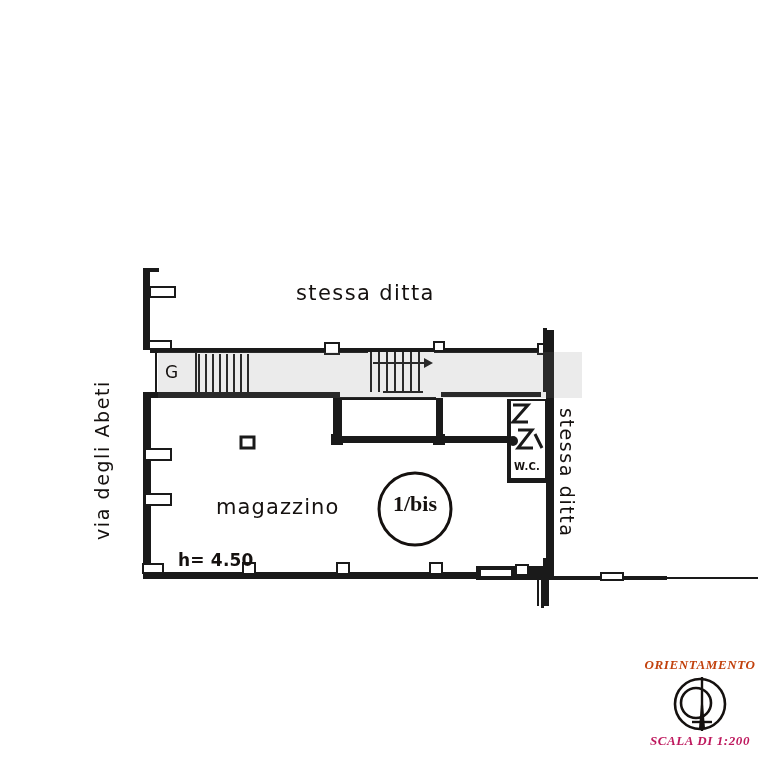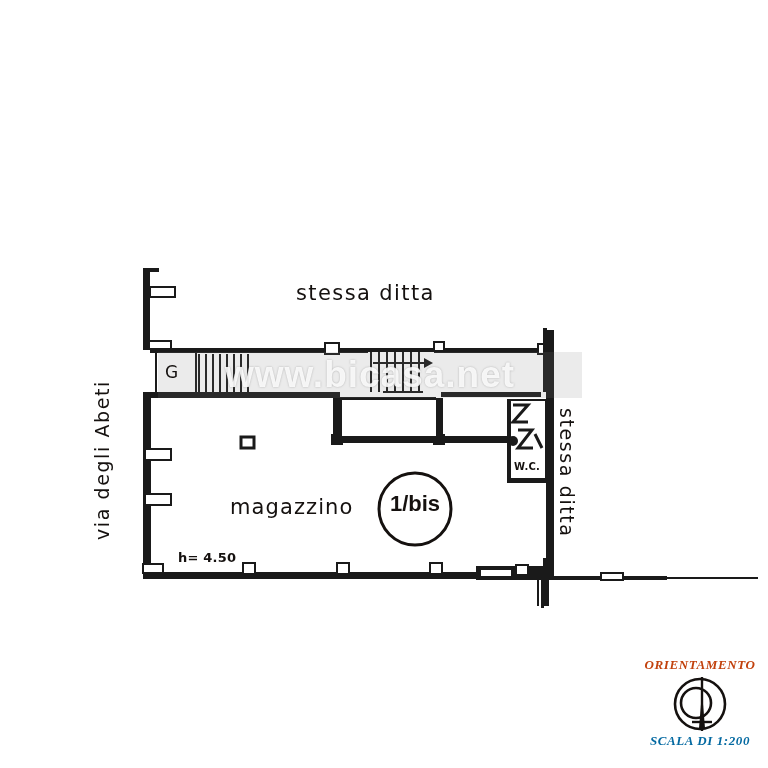--- a/index.html
+++ b/index.html
@@ -46,27 +46,26 @@
     top: 281px;
     font-size: 21px;
     letter-spacing: 1.4px;
   }
 
   #label-magazzino {
     left: 216px;
     top: 495px;
     font-size: 21px;
     letter-spacing: 1.1px;
-    margin-left: 14px;
   }
 
   #label-h-altezza {
     left: 178px;
     top: 550px;
-    font-size: 13px;
+    font-size: 17px;
     font-weight: bold;
     letter-spacing: 0.2px;
   }
 
   #label-wc {
     left: 514px;
     top: 461px;
     font-size: 10px;
     font-weight: bold;
     letter-spacing: 0.2px;
@@ -112,21 +111,21 @@
     width: 72px;
     height: 72px;
     text-align: center;
   }
   #badge-room-ref .ref-text {
     position: absolute;
     left: 0;
     top: 18px;
     width: 72px;
     font-size: 22px;
-    font-family: Liberation Sans, sans-serif;
+    font-family: Liberation Serif, serif;
     font-weight: bold;
     color: #15110f;
     letter-spacing: 0;
   }
 
   
   #orientation-block {
     position: absolute;
     left: 632px;
     top: 658px;
@@ -148,21 +147,21 @@
     width: 56px;
     height: 56px;
     display: block;
   }
   #orientation-scale {
     font-family: "Liberation Serif", serif;
     font-style: italic;
     font-weight: bold;
     font-size: 13px;
     letter-spacing: 0.6px;
-    color: #0369a1;
+    color: #be185d;
     margin-top: 1px;
   }
 
   
   #watermark-band {
     position: absolute;
     left: 158px;
     top: 352px;
     width: 424px;
     height: 46px;
@@ -333,21 +332,20 @@
       <rect x="241" y="437" width="13" height="11" fill="#ffffff" stroke="#1a1a1a" stroke-width="3"></rect>
     </g>
 
     <g>
       <circle cx="415" cy="509" r="36" fill="none" stroke="#15110f" stroke-width="3"></circle>
     </g>
 
   </svg>
 
   <div id="watermark-band"></div>
-  <div id="watermark-text">www.bicasa.net</div>
 
   <div class="lbl" id="label-stessa-ditta-top">stessa ditta</div>
 
   <div class="lbl" id="label-stessa-ditta-right">stessa ditta</div>
 
   <div class="lbl" id="label-via-degli-abeti">via degli Abeti</div>
 
   <div class="lbl" id="label-magazzino">magazzino</div>
 
   <div class="lbl" id="label-h-altezza">h= 4.50</div>

